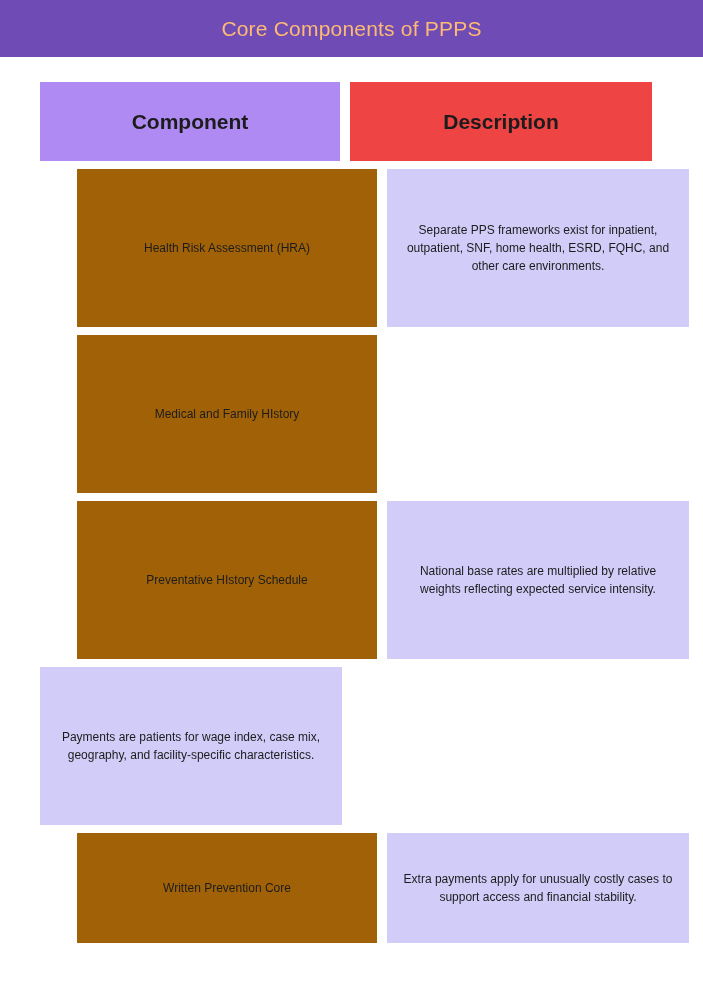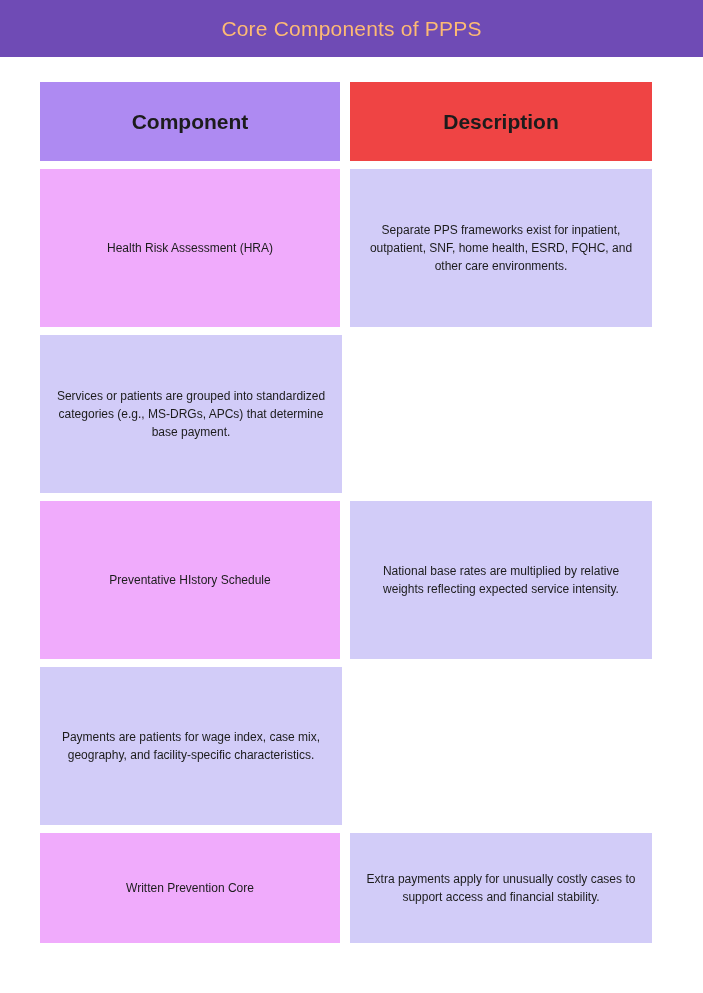--- a/index.html
+++ b/index.html
@@ -93,21 +93,22 @@
 
   
   .row-body .cell {
     height: 158px;
     font-size: 12px;
     font-weight: normal;
     line-height: 1.52;
     padding: 6px 14px;
   }
   .row-body .col-component {
-    background: #f0abfc;
+    background: #a16207;
+    margin-left: 37px;
   }
   .row-body .col-description {
     background: #d2ccf8;
   }
   .row-body:last-child .cell {
     height: 110px;
   }
 
   .cell-text {
     display: block;
@@ -137,22 +138,22 @@
     <div class="row row-body">
       <div class="cell col-component">
         <span class="cell-text">Health Risk Assessment (HRA)</span>
       </div>
       <div class="cell col-description">
         <span class="cell-text">Separate PPS frameworks exist for inpatient, outpatient, SNF, home health, ESRD, FQHC, and other care environments.</span>
       </div>
     </div>
 
     <div class="row row-body">
-      <div class="cell col-description">
-        <span class="cell-text">Services or patients are grouped into standardized categories (e.g., MS-DRGs, APCs) that determine base payment.</span>
+      <div class="cell col-component">
+        <span class="cell-text">Medical and Family HIstory</span>
       </div>
     </div>
 
     <div class="row row-body">
       <div class="cell col-component">
         <span class="cell-text">Preventative HIstory Schedule</span>
       </div>
       <div class="cell col-description">
         <span class="cell-text">National base rates are multiplied by relative weights reflecting expected service intensity.</span>
       </div>

